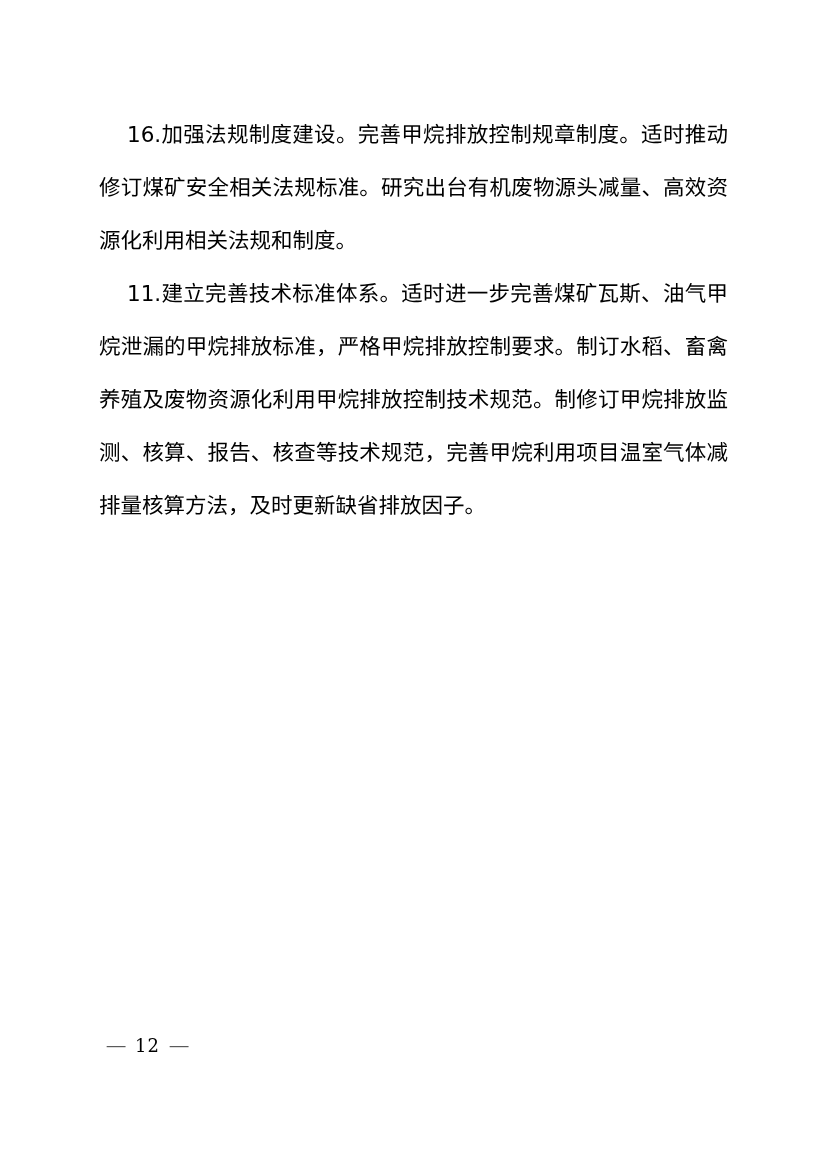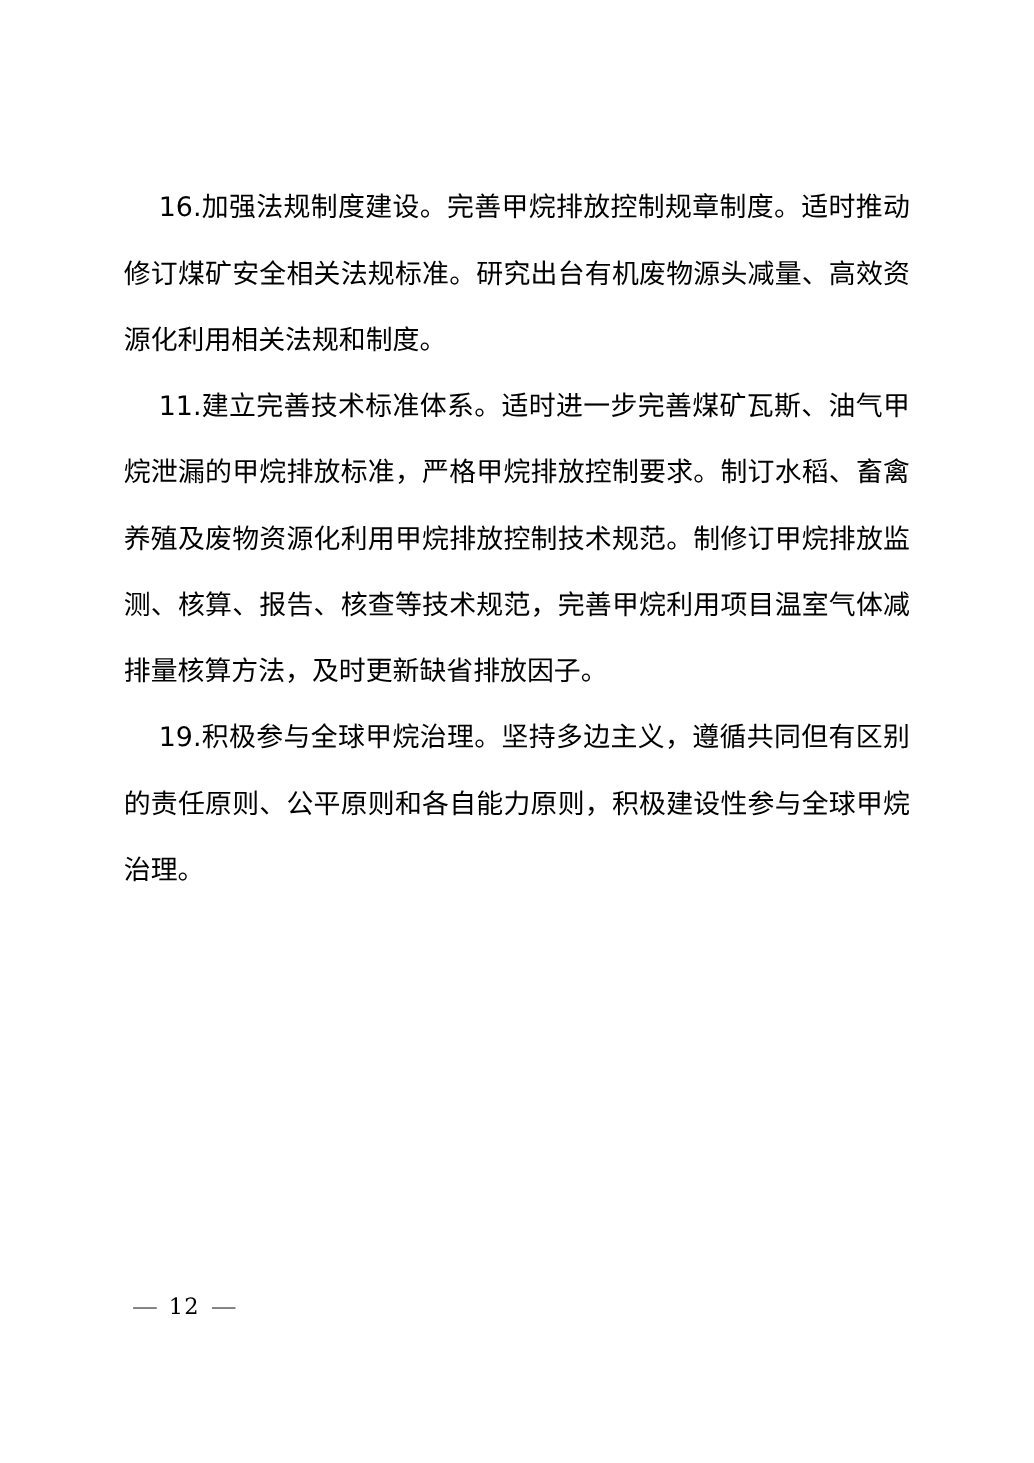--- a/index.html
+++ b/index.html
@@ -16,21 +16,21 @@
   }
   .page {
     position: absolute;
     inset: 0;
     background: #ffffff;
     overflow: hidden;
   }
   .doc-body {
     position: absolute;
     left: 99px;
-    top: 140px;
+    top: 108px;
     width: 629px;
     color: #000000;
   }
   .para {
     margin: 0;
     font-size: 21.5px;
     line-height: 53px;
     text-align: justify;
     text-justify: inter-ideograph;
     font-weight: 400;
@@ -65,21 +65,20 @@
   }
 </style>
 </head>
 <body>
 
 <div class="page">
 
   <main class="doc-body">
     <p class="para body">16.加强法规制度建设。完善甲烷排放控制规章制度。适时推动修订煤矿安全相关法规标准。研究出台有机废物源头减量、高效资源化利用相关法规和制度。</p>
     <p class="para body">11.建立完善技术标准体系。适时进一步完善煤矿瓦斯、油气甲烷泄漏的甲烷排放标准，严格甲烷排放控制要求。制订水稻、畜禽养殖及废物资源化利用甲烷排放控制技术规范。制修订甲烷排放监测、核算、报告、核查等技术规范，完善甲烷利用项目温室气体减排量核算方法，及时更新缺省排放因子。</p>
-    <p class="para body">19.积极参与全球甲烷治理。坚持多边主义，遵循共同但有区别的责任原则、公平原则和各自能力原则，积极建设性参与全球甲烷治理。</p>
   </main>
 
   <footer class="page-footer">
     <span class="footer-dash">—</span>
     <span class="footer-pagenum">12</span>
     <span class="footer-dash">—</span>
   </footer>
 
 </div>
 

